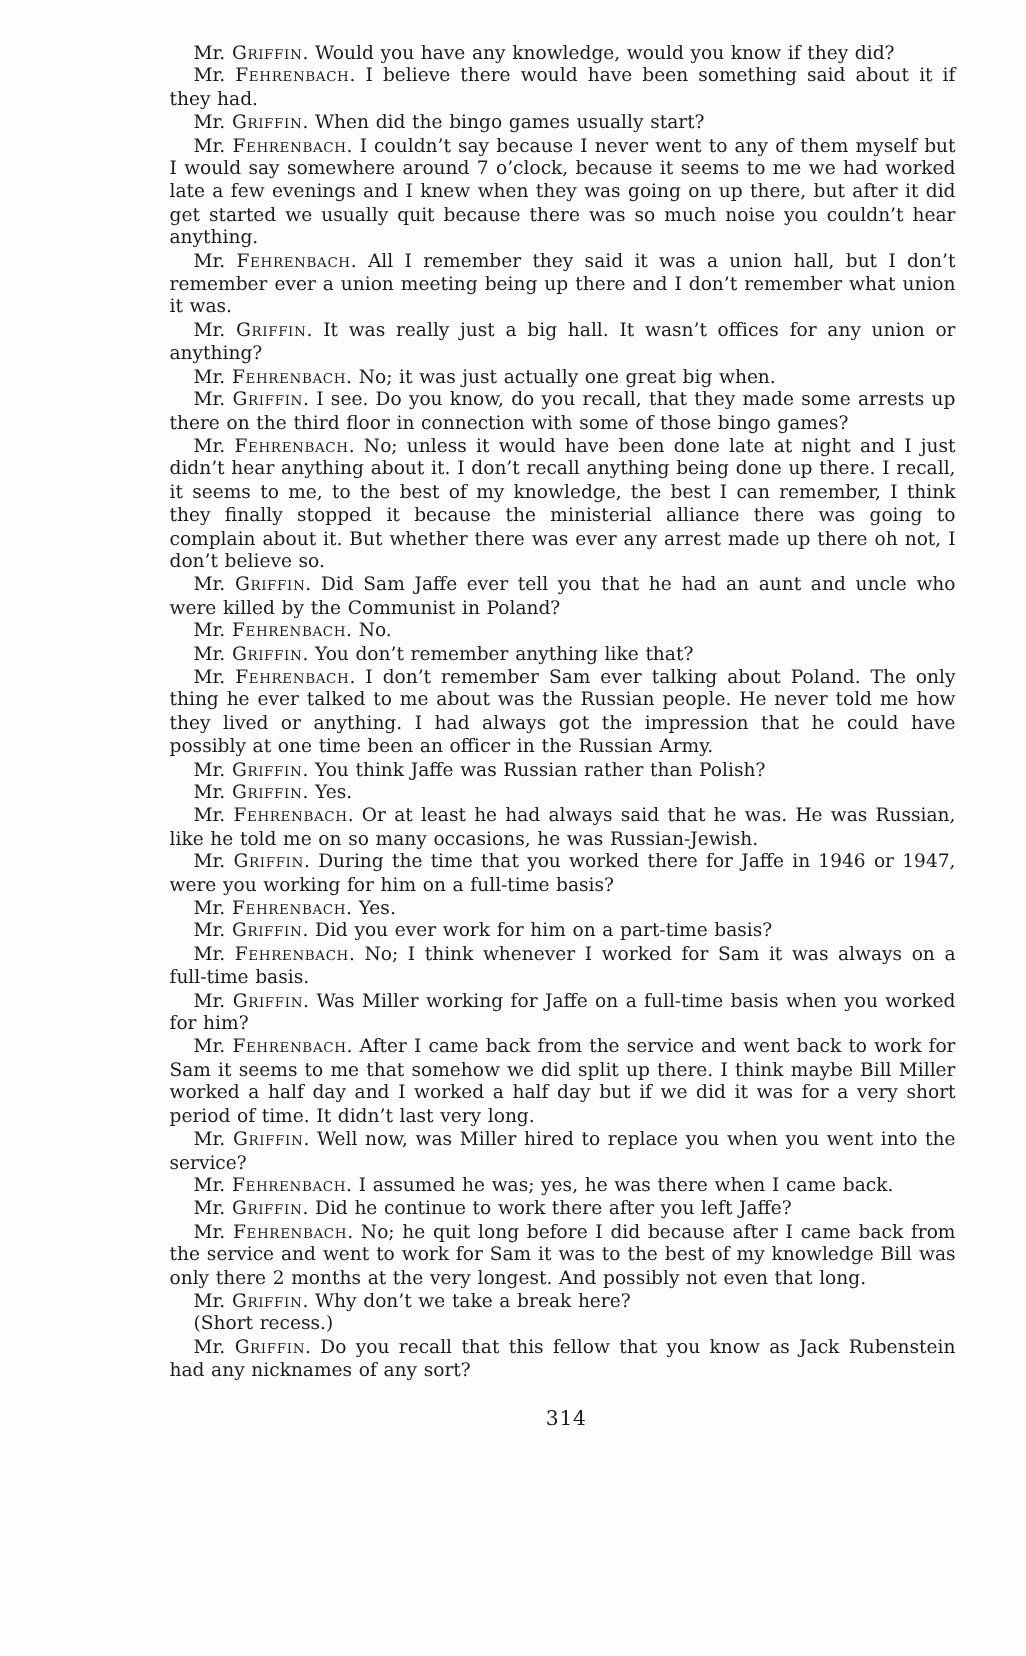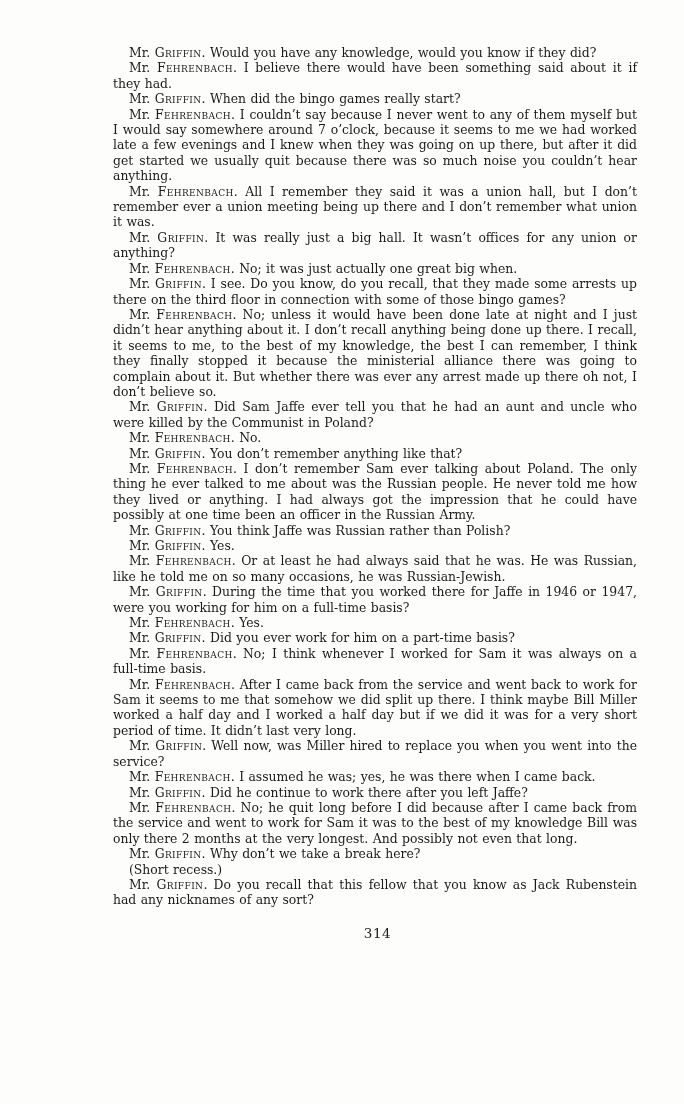--- a/index.html
+++ b/index.html
@@ -11,21 +11,21 @@
     height: 1104px;
     background: #fdfdfb;
     overflow: hidden;
     font-family: "DejaVu Serif", "Liberation Serif", serif;
     color: #1b1b1b;
   }
   .page {
     box-sizing: border-box;
     width: 684px;
     height: 1104px;
-    padding: 45px 58px 0 113px;
+    padding: 27px 58px 0 113px;
   }
   .transcript {
     width: 524px;
   }
   .para {
     margin: 0;
     font-size: 12.4px;
     line-height: 15.4px;
     text-align: justify;
     text-indent: 16px;
@@ -46,38 +46,39 @@
     letter-spacing: 0.5px;
   }
 </style>
 </head>
 <body>
 
 <div class="page">
   <div class="transcript">
       <p class="para"><span class="speaker">Mr.&nbsp;<span class="sc">Griffin</span>.</span> <span>Would you have any knowledge, would you know if they did?</span></p>
       <p class="para"><span class="speaker">Mr.&nbsp;<span class="sc">Fehrenbach</span>.</span> <span>I believe there would have been something said about it if they had.</span></p>
-      <p class="para"><span class="speaker">Mr.&nbsp;<span class="sc">Griffin</span>.</span> <span>When did the bingo games really start?</span></p>
+      <p class="para"><span class="speaker">Mr.&nbsp;<span class="sc">Griffin</span>.</span> <span>When did the bingo games usually start?</span></p>
       <p class="para"><span class="speaker">Mr.&nbsp;<span class="sc">Fehrenbach</span>.</span> <span>I couldn’t say because I never went to any of them myself but I would say somewhere around 7 o’clock, because it seems to me we had worked late a few evenings and I knew when they was going on up there, but after it did get started we usually quit because there was so much noise you couldn’t hear anything.</span></p>
       <p class="para"><span class="speaker">Mr.&nbsp;<span class="sc">Fehrenbach</span>.</span> <span>All I remember they said it was a union hall, but I don’t remember ever a union meeting being up there and I don’t remember what union it was.</span></p>
       <p class="para"><span class="speaker">Mr.&nbsp;<span class="sc">Griffin</span>.</span> <span>It was really just a big hall.  It wasn’t offices for any union or anything?</span></p>
       <p class="para"><span class="speaker">Mr.&nbsp;<span class="sc">Fehrenbach</span>.</span> <span>No; it was just actually one great big when.</span></p>
       <p class="para"><span class="speaker">Mr.&nbsp;<span class="sc">Griffin</span>.</span> <span>I see.  Do you know, do you recall, that they made some arrests up there on the third floor in connection with some of those bingo games?</span></p>
       <p class="para"><span class="speaker">Mr.&nbsp;<span class="sc">Fehrenbach</span>.</span> <span>No; unless it would have been done late at night and I just didn’t hear anything about it.  I don’t recall anything being done up there.  I recall, it seems to me, to the best of my knowledge, the best I can remember, I think they finally stopped it because the ministerial alliance there was going to complain about it.  But whether there was ever any arrest made up there oh not, I don’t believe so.</span></p>
       <p class="para"><span class="speaker">Mr.&nbsp;<span class="sc">Griffin</span>.</span> <span>Did Sam Jaffe ever tell you that he had an aunt and uncle who were killed by the Communist in Poland?</span></p>
       <p class="para"><span class="speaker">Mr.&nbsp;<span class="sc">Fehrenbach</span>.</span> <span>No.</span></p>
       <p class="para"><span class="speaker">Mr.&nbsp;<span class="sc">Griffin</span>.</span> <span>You don’t remember anything like that?</span></p>
       <p class="para"><span class="speaker">Mr.&nbsp;<span class="sc">Fehrenbach</span>.</span> <span>I don’t remember Sam ever talking about Poland.  The only thing he ever talked to me about was the Russian people.  He never told me how they lived or anything.  I had always got the impression that he could have possibly at one time been an officer in the Russian Army.</span></p>
       <p class="para"><span class="speaker">Mr.&nbsp;<span class="sc">Griffin</span>.</span> <span>You think Jaffe was Russian rather than Polish?</span></p>
       <p class="para"><span class="speaker">Mr.&nbsp;<span class="sc">Griffin</span>.</span> <span>Yes.</span></p>
       <p class="para"><span class="speaker">Mr.&nbsp;<span class="sc">Fehrenbach</span>.</span> <span>Or at least he had always said that he was.  He was Russian, like he told me on so many occasions, he was Russian-Jewish.</span></p>
       <p class="para"><span class="speaker">Mr.&nbsp;<span class="sc">Griffin</span>.</span> <span>During the time that you worked there for Jaffe in 1946 or 1947, were you working for him on a full-time basis?</span></p>
       <p class="para"><span class="speaker">Mr.&nbsp;<span class="sc">Fehrenbach</span>.</span> <span>Yes.</span></p>
       <p class="para"><span class="speaker">Mr.&nbsp;<span class="sc">Griffin</span>.</span> <span>Did you ever work for him on a part-time basis?</span></p>
       <p class="para"><span class="speaker">Mr.&nbsp;<span class="sc">Fehrenbach</span>.</span> <span>No; I think whenever I worked for Sam it was always on a full-time basis.</span></p>
+      <p class="para"><span class="speaker">Mr.&nbsp;<span class="sc">Griffin</span>.</span> <span>Was Miller working for Jaffe on a full-time basis when you worked for him?</span></p>
       <p class="para"><span class="speaker">Mr.&nbsp;<span class="sc">Fehrenbach</span>.</span> <span>After I came back from the service and went back to work for Sam it seems to me that somehow we did split up there.  I think maybe Bill Miller worked a half day and I worked a half day but if we did it was for a very short period of time.  It didn’t last very long.</span></p>
       <p class="para"><span class="speaker">Mr.&nbsp;<span class="sc">Griffin</span>.</span> <span>Well now, was Miller hired to replace you when you went into the service?</span></p>
       <p class="para"><span class="speaker">Mr.&nbsp;<span class="sc">Fehrenbach</span>.</span> <span>I assumed he was; yes, he was there when I came back.</span></p>
       <p class="para"><span class="speaker">Mr.&nbsp;<span class="sc">Griffin</span>.</span> <span>Did he continue to work there after you left Jaffe?</span></p>
       <p class="para"><span class="speaker">Mr.&nbsp;<span class="sc">Fehrenbach</span>.</span> <span>No; he quit long before I did because after I came back from the service and went to work for Sam it was to the best of my knowledge Bill was only there 2 months at the very longest.  And possibly not even that long.</span></p>
       <p class="para"><span class="speaker">Mr.&nbsp;<span class="sc">Griffin</span>.</span> <span>Why don’t we take a break here?</span></p>
       <p class="para"><span>(Short recess.)</span></p>
       <p class="para"><span class="speaker">Mr.&nbsp;<span class="sc">Griffin</span>.</span> <span>Do you recall that this fellow that you know as Jack Rubenstein had any nicknames of any sort?</span></p>
     </div>
   <div class="para page-number">314</div>

